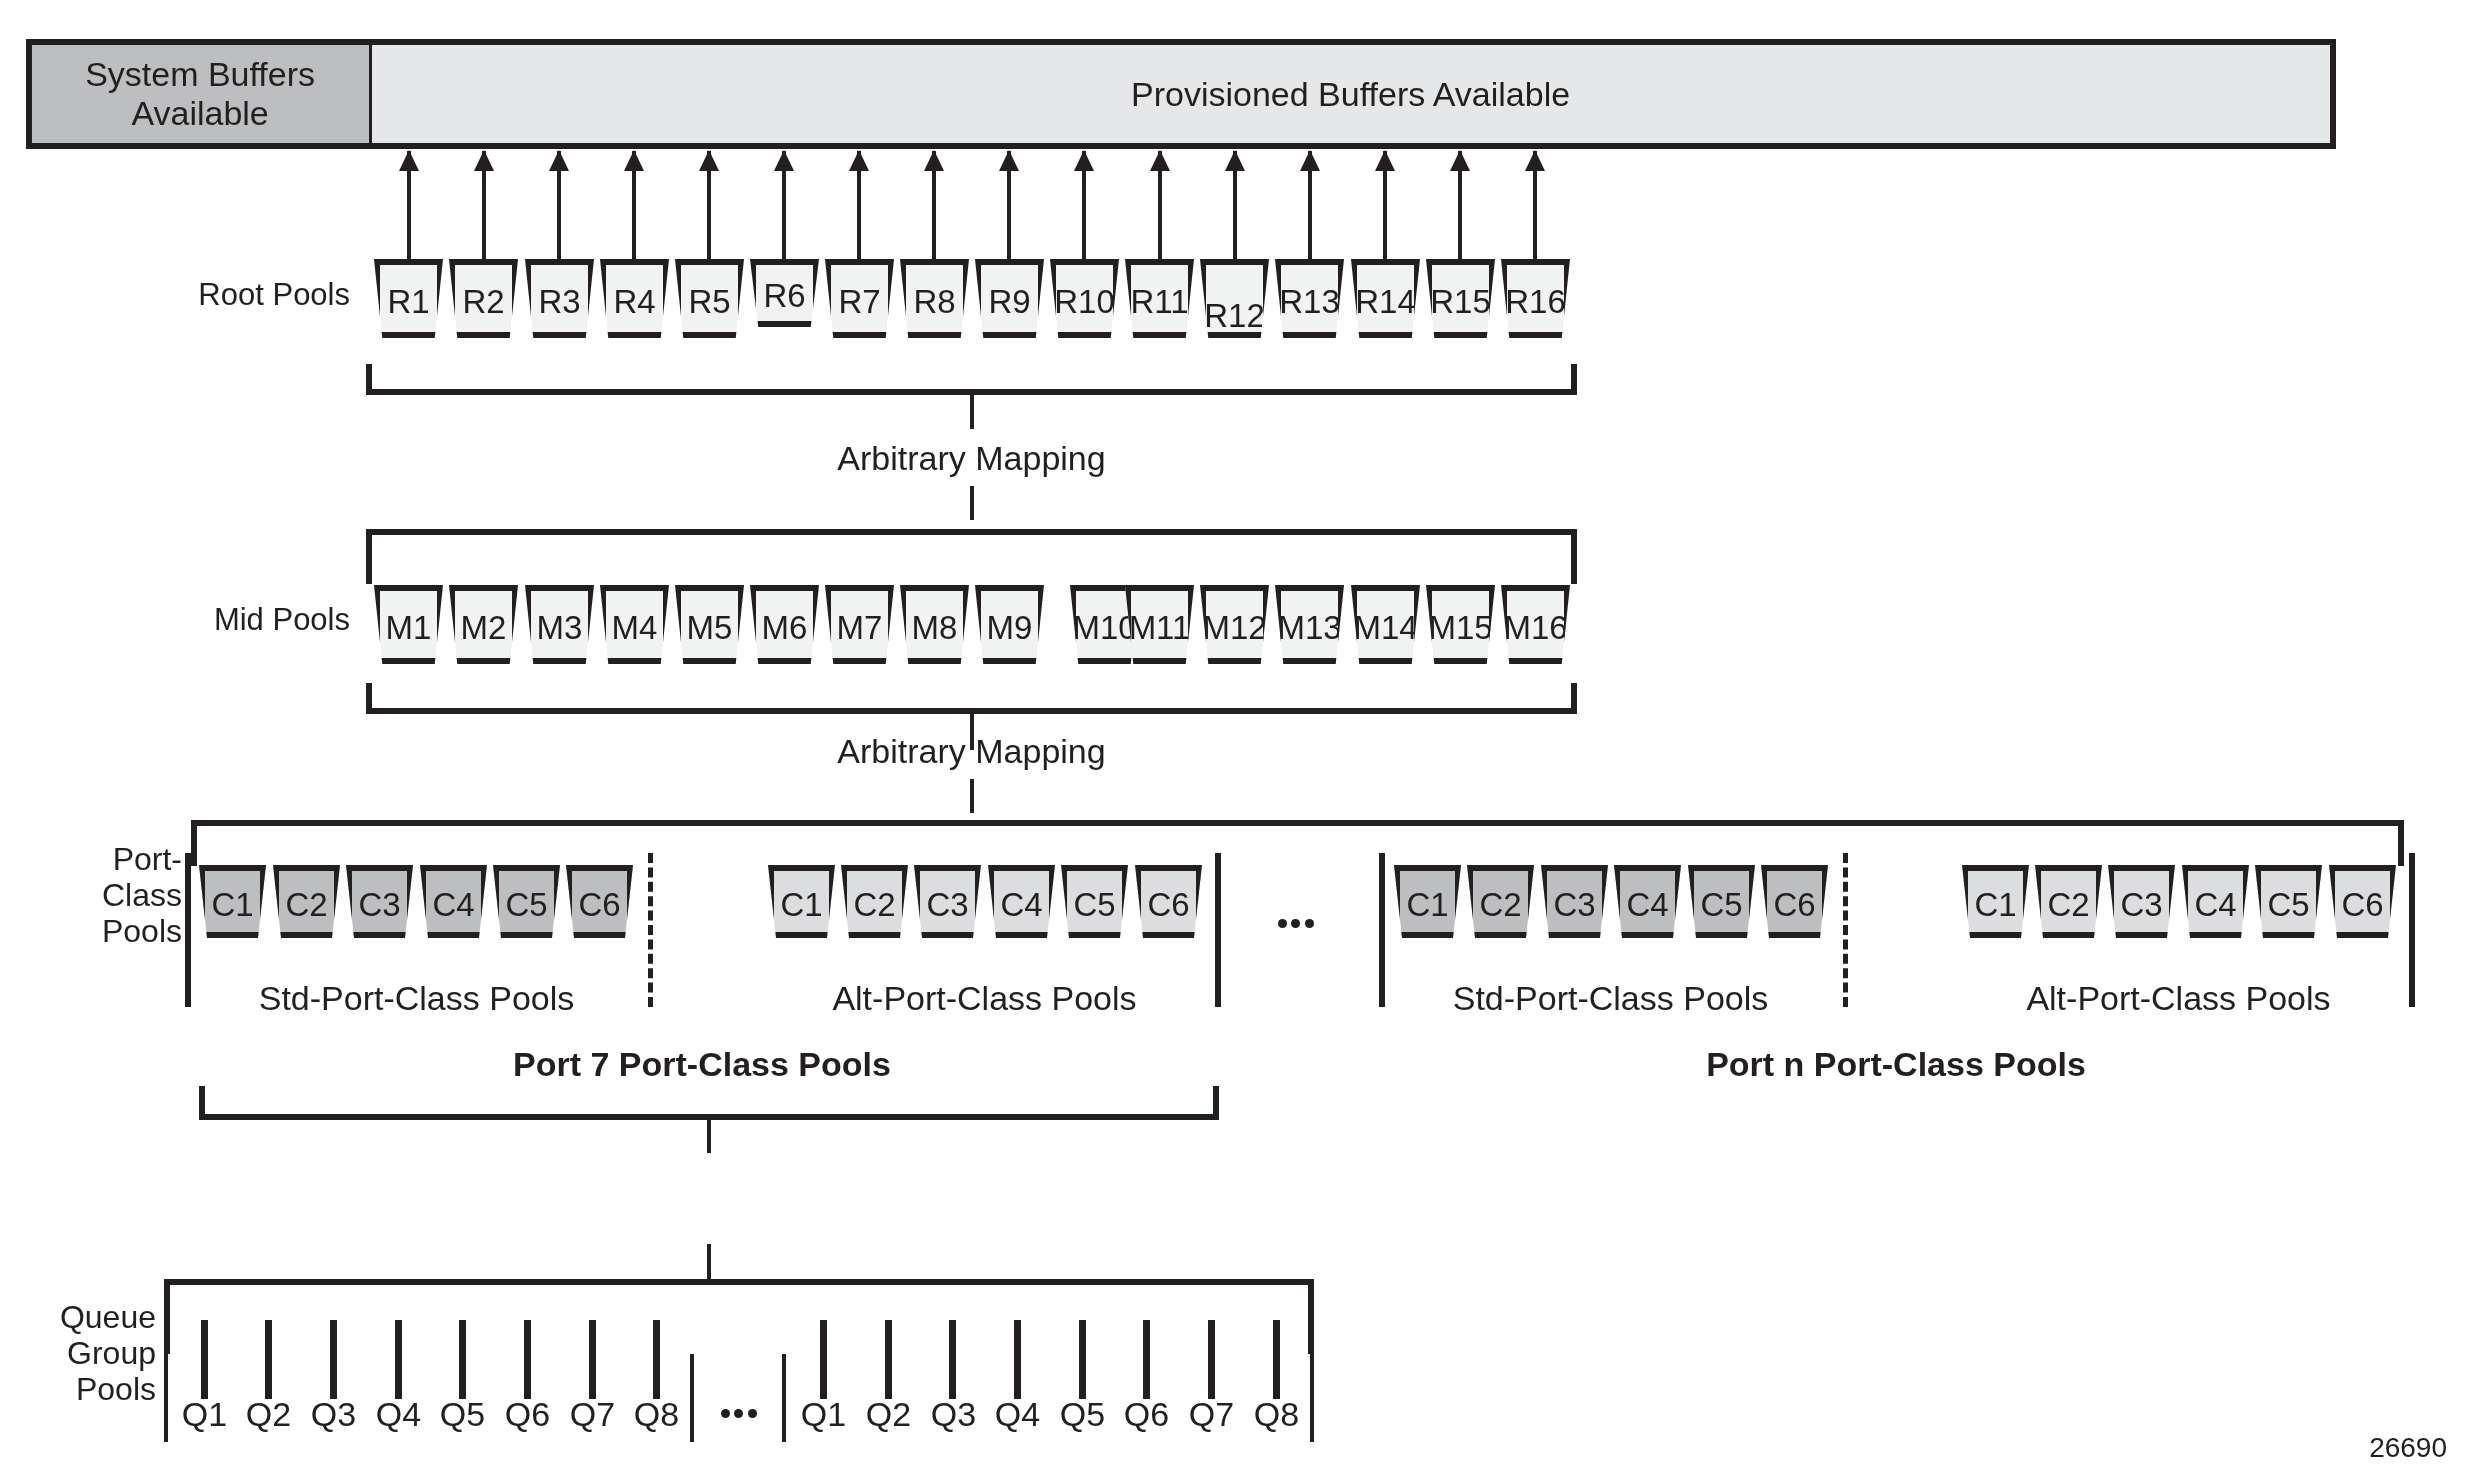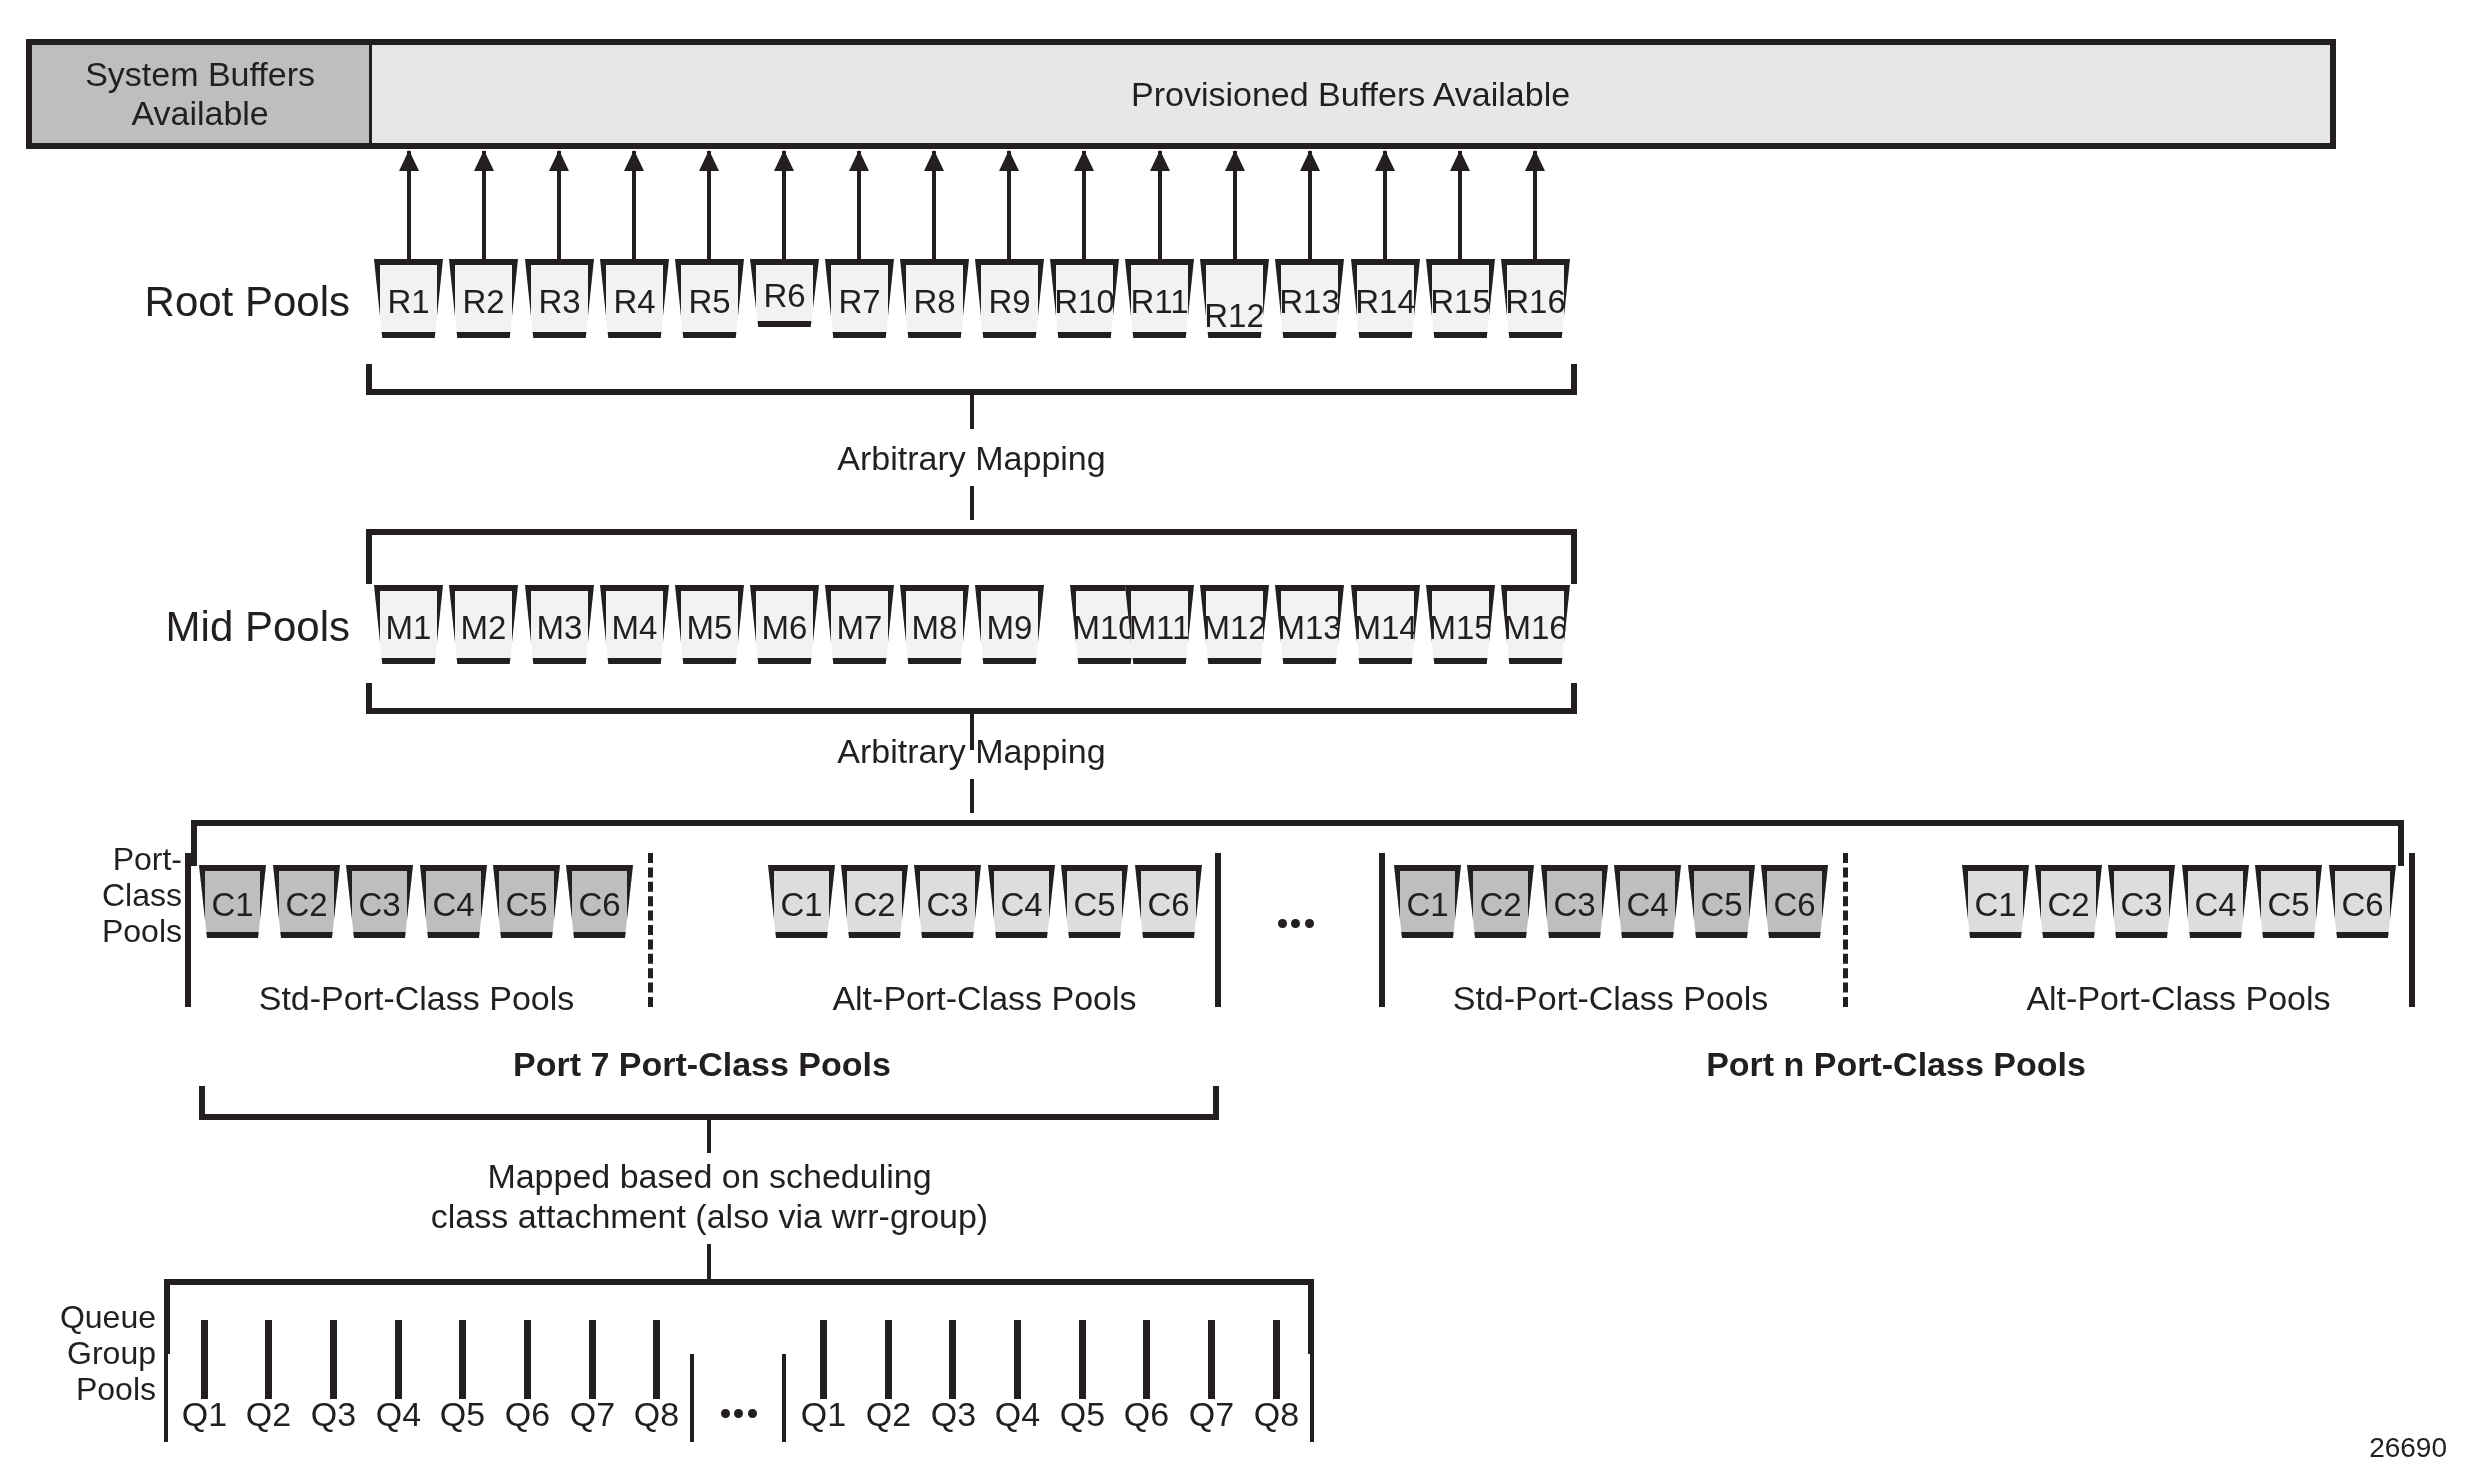--- a/index.html
+++ b/index.html
@@ -49,21 +49,21 @@
     display: flex;
     align-items: center;
     justify-content: center;
     font-size: 34px;
     text-align: center;
   }
 
   
   .row-label {
     position: absolute;
-    font-size: 42px;
+    font-size: 31px;
     line-height: 1.12;
     text-align: right;
     white-space: pre-line;
   }
 
   
   .arrow {
     position: absolute;
     width: 4px;
     background: #231f20;
@@ -417,22 +417,20 @@
   <div class="caption" id="p1-alt-cap" style="left: 749px; top: 978px; width: 471px;">Alt-Port-Class Pools</div>
   <div class="caption bold" id="p1-cap" style="left: 399px; top: 1044px; width: 606px;">Port 7 Port-Class Pools</div>
 
   <div class="caption" id="pn-std-cap" style="left: 1375px; top: 978px; width: 471px;">Std-Port-Class Pools</div>
   <div class="caption" id="pn-alt-cap" style="left: 1943px; top: 978px; width: 471px;">Alt-Port-Class Pools</div>
   <div class="caption bold" id="pn-cap" style="left: 1593px; top: 1044px; width: 606px;">Port n Port-Class Pools</div>
 
   <div class="bracket-down" id="p1-bracket" style="left: 199px; top: 1086px; width: 1020px; height: 34px;"></div>
   <div class="vline" id="p1-bracket-stem" style="left: 707px; top: 1119px; height: 34px;"></div>
 
-  <div class="caption" id="map3" style="left: 339px; top: 1156px; width: 741px;">Mapped based on scheduling
-class attachment (also via wrr-group)</div>
   <div class="vline" id="map3-stem-below" style="left: 707px; top: 1244px; height: 35px;"></div>
 
   <div class="bracket" id="queue-bracket" style="left: 164px; top: 1279px; width: 1150px; height: 75px;"></div>
   <div class="row-label" id="queue-label" style="left: 0px; top: 1300px; width: 156px; font-size: 32px;">Queue
 Group
 Pools</div>
   <div id="queue-group">
       <div class="qtick" style="left: 201px; top: 1320px; height: 79px;"></div>
       <div class="qlabel" style="left: 172px; top: 1395px; width: 65px;">Q1</div>
       <div class="qtick" style="left: 265px; top: 1320px; height: 79px;"></div>

